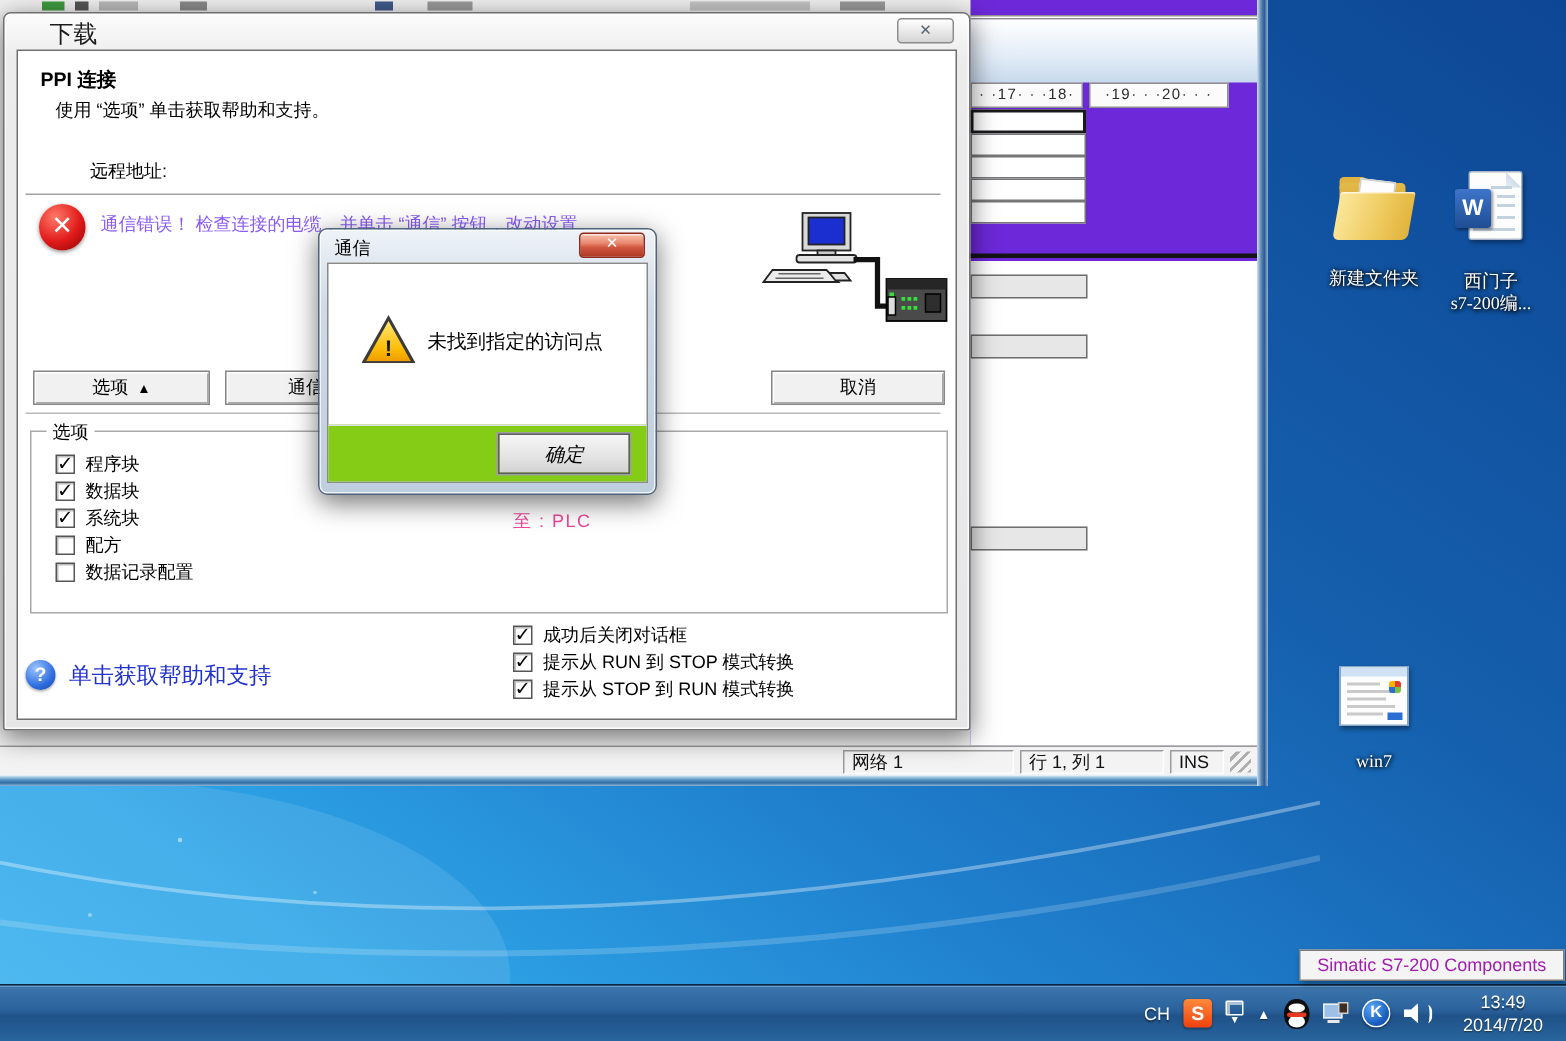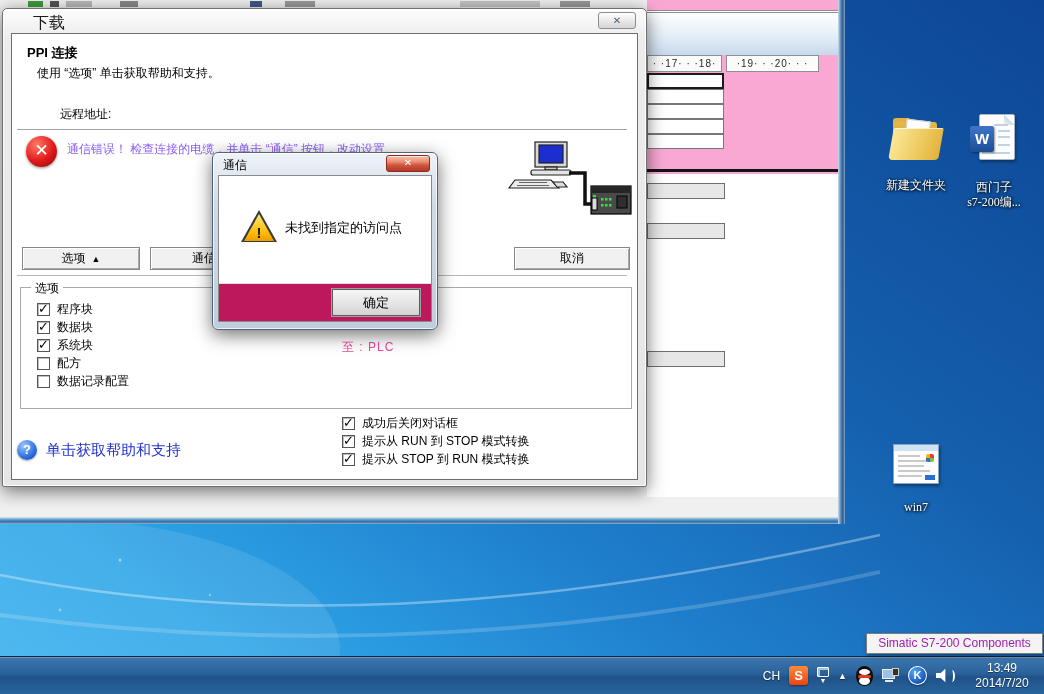--- a/index.html
+++ b/index.html
@@ -6,21 +6,21 @@
   body { margin:0; background:#000; font-family:"Liberation Sans","DejaVu Sans",sans-serif; }
   .screen { position:relative; width:1044px; height:694px; overflow:hidden;
             background:linear-gradient(215deg,#0d4694 0%,#1560ae 38%,#1f7fcd 62%,#2fa6e8 85%,#3cb2ef 100%);
             font-family:"Liberation Sans","DejaVu Sans",sans-serif; }
   .swooshes { position:absolute; left:0; top:500px; width:880px; height:170px; z-index:0; }
 
   
   .bgwin { position:absolute; left:0; top:0; width:845px; height:524px; background:#f0f0f0; z-index:1; }
   .topstrip { position:absolute; left:0; top:0; width:838px; height:8px; background:#f1f1f1; }
   .frag { position:absolute; top:1px; height:6px; }
-  .bg-right { position:absolute; left:647px; top:0; width:191px; height:497px; background:#f9a8d4;padding-left:32px; }
+  .bg-right { position:absolute; left:647px; top:0; width:191px; height:497px; background:#6d28d9;padding-left:32px; }
   .dline { position:absolute; left:0; top:10px; width:100%; height:3px; background:#fff;
            border-top:1px solid #8e8e8e; border-bottom:1px solid #8e8e8e; }
   .gradpanel { position:absolute; left:0; top:13px; width:100%; height:42px;
                background:linear-gradient(#ffffff,#e4eef8 55%,#c7d9ec); }
   .ruler-box { position:absolute; top:55px; height:17px; background:#fbfbfb; border:1px solid #8f8f8f;
                font-size:10px; color:#2a2a2a; text-align:center; line-height:15px; letter-spacing:1px; }
   .cell { position:absolute; left:0; width:77px; height:15px; background:#fff; border:1px solid #777; }
   .cell.sel { border:2px solid #1a1a1a; height:16px; }
   .blackline { position:absolute; left:0; top:169px; width:100%; height:3px; background:#141414; }
   .white-area { position:absolute; left:0; top:174px; width:100%; height:323px; background:#fff; }
@@ -94,22 +94,22 @@
                  color:#fff; font-weight:bold; font-size:10px; text-align:center; line-height:14px; }
   .popup-body { position:absolute; left:5px; top:22px; right:5px; bottom:7px; background:#fff;
                 border:1px solid #8a8a8a; }
   .warn-outer { position:absolute; left:22px; top:34px; width:36px; height:32px;
                 clip-path:polygon(50% 0,100% 100%,0 100%); background:#3a3a3a; }
   .warn-inner { position:absolute; left:3px; top:4px; width:30px; height:27px;
                 clip-path:polygon(50% 0,100% 100%,0 100%); background:linear-gradient(#ffe773,#fbbc05 70%,#f09b00); }
   .warn-mark { position:absolute; left:0; right:0; bottom:1px; text-align:center;
                font-size:15px; font-weight:900; color:#1a1a1a; }
   .popup-msg { position:absolute; left:66px; top:43px; font-size:13px; color:#000; }
-  .popup-footer { position:absolute; left:0; right:0; bottom:0; height:38px; background:#be185d;
-                  border-top:1px solid #dfdfdf; }
+  .popup-footer { position:absolute; left:0; right:0; bottom:0; height:38px; background:#84cc16;
+                  border-top:1px solid #dfdfdf;font-style:italic; }
   .btn-ok { position:absolute; right:11px; top:5px; width:88px; height:27px;
             background:linear-gradient(#f6f6f6,#e3e3e3 60%,#d2d2d2); border:1px solid #5e5e5e;
             box-shadow:0 0 0 1px #9e9e9e; font-size:13px; color:#000; text-align:center; line-height:25px; }
 
   
   .dicon { position:absolute; width:80px; text-align:center; z-index:2; }
   .dlabel { margin-top:16px; font-size:12px; color:#fff; line-height:15px;
             text-shadow:0 1px 3px #000, 1px 0 3px rgba(0,0,0,.85);font-family:Liberation Serif, serif; }
   .folder-icon { position:relative; width:54px; height:46px; margin:0 auto; }
   .folder-back { position:absolute; left:4px; top:6px; width:44px; height:36px; border-radius:3px;
@@ -214,20 +214,26 @@
       <div class="cell" style="top:104px;"></div>
       <div class="cell" style="top:119px;"></div>
       <div class="cell" style="top:134px;"></div>
       <div class="blackline"></div>
       <div class="white-area"></div>
       <div class="gbox" style="top:183px;"></div>
       <div class="gbox" style="top:223px;"></div>
       <div class="gbox" style="top:351px;"></div>
     </div>
 
+    <div class="statusbar">
+      <div class="sb" style="left:562px;width:114px;">网络 1</div>
+      <div class="sb" style="left:680px;width:96px;">行 1, 列 1</div>
+      <div class="sb" style="left:780px;width:36px;">INS</div>
+      <div class="sb-grip"></div>
+    </div>
     <div class="bg-bottom"></div>
     <div class="bg-rightborder"></div>
   </div>
 
   <div class="dicon" style="left:876px;top:116px;">
     <div class="folder-icon">
       <div class="folder-tab"></div>
       <div class="folder-back"></div>
       <div class="folder-paper"></div>
       <div class="folder-front"></div>

